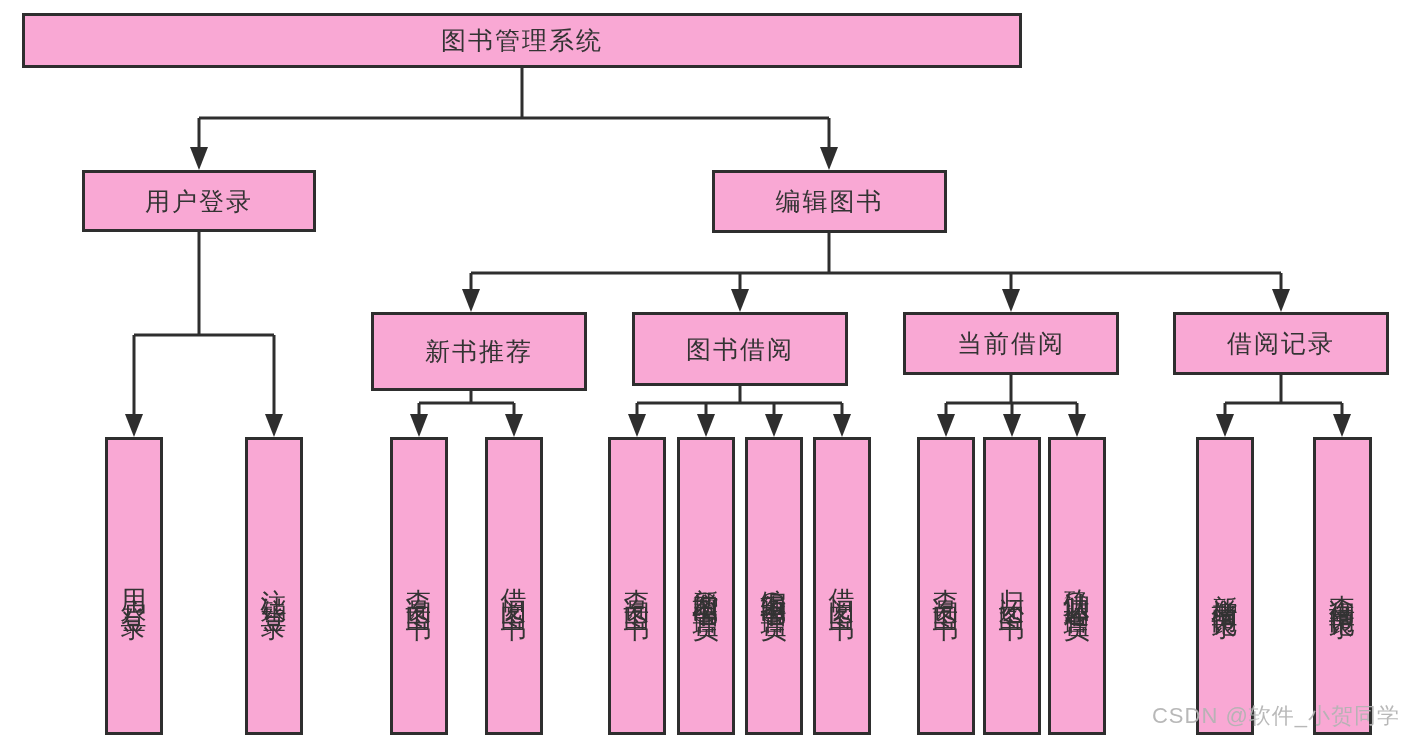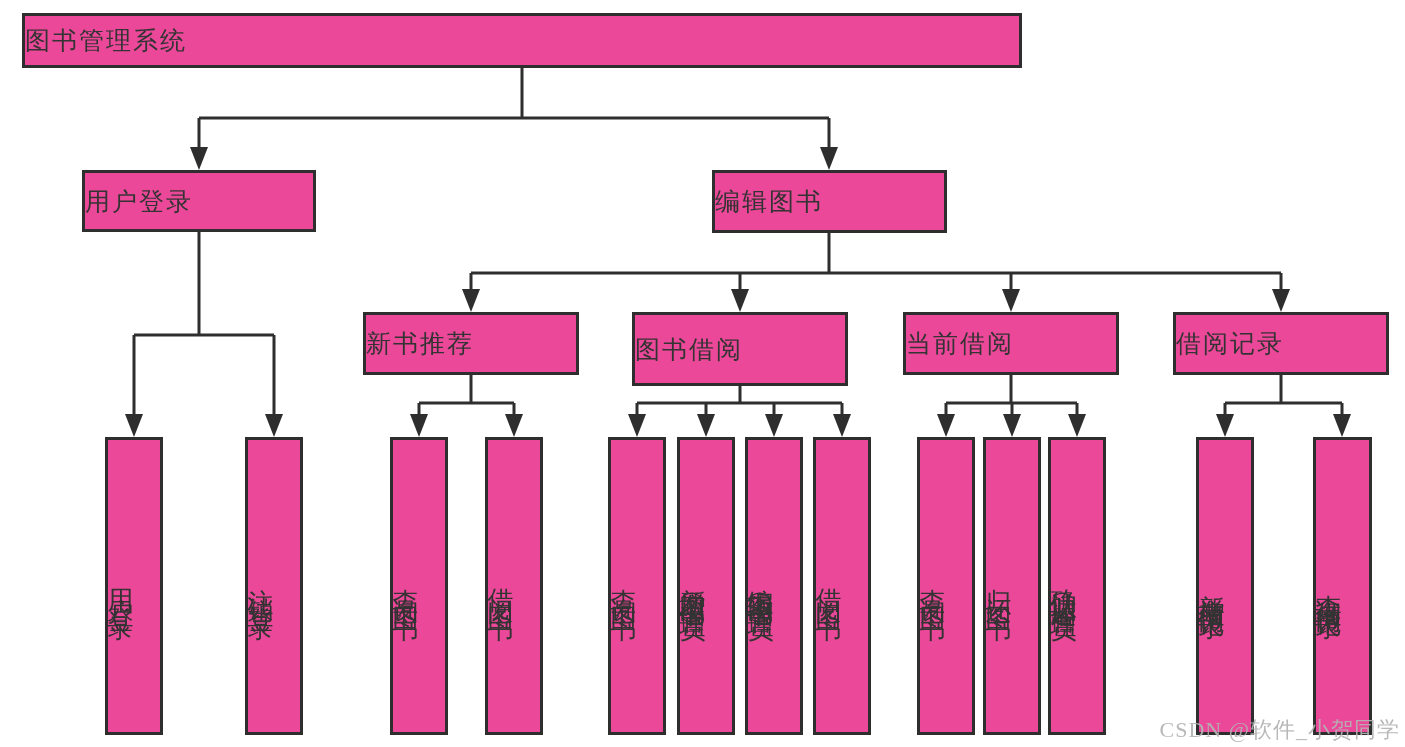--- a/index.html
+++ b/index.html
@@ -9,23 +9,24 @@
     height: 747px;
     background: #ffffff;
     overflow: hidden;
     font-family: "Liberation Sans", sans-serif;
   }
   .connectors { position: absolute; left: 0; top: 0; z-index: 1; }
   .node {
     position: absolute;
     box-sizing: border-box;
     border: 3px solid #2e2e2e;
-    background: #ec4899;
+    background: #f9a8d4;
     display: flex;
     align-items: center;
+    justify-content: center;
     color: #333333;
     z-index: 2;
   }
   .hlabel {
     font-size: 25px;
     letter-spacing: 2px;
     white-space: nowrap;
     color: #333333;
   }
   .vtext {
@@ -34,28 +35,27 @@
     font-size: 26px;
     line-height: 1.0;
     letter-spacing: 9px;
     color: #333333;
     white-space: nowrap;
   }
   .vtext.tight { letter-spacing: 4px; }
   .watermark {
     position: absolute;
     right: 5px;
-    bottom: 2px;
+    bottom: 16px;
     font-size: 22px;
     letter-spacing: 1px;
     color: #b3b3b3;
     opacity: 0.92;
     white-space: nowrap;
     z-index: 5;
-    font-family: Liberation Serif, serif;
   }
 </style>
 </head>
 <body>
 
 <div class="stage">
 
   <svg class="connectors" width="1405" height="747" viewBox="0 0 1405 747" aria-hidden="true">
     <path fill="none" stroke="#2e2e2e" stroke-width="3" d="
       M522 68 V118 M199 118 H829 M199 118 V152 M829 118 V152
@@ -92,21 +92,21 @@
     <span class="hlabel">图书管理系统</span>
   </div>
 
   <div class="node" style="left:82px; top:170px; width:234px; height:62px;">
     <span class="hlabel">用户登录</span>
   </div>
   <div class="node" style="left:712px; top:170px; width:235px; height:63px;">
     <span class="hlabel">编辑图书</span>
   </div>
 
-  <div class="node" style="left:363px; top:312px; width:216px; height:63px;">
+  <div class="node" style="left:371px; top:312px; width:216px; height:79px;">
     <span class="hlabel">新书推荐</span>
   </div>
   <div class="node" style="left:632px; top:312px; width:216px; height:74px;">
     <span class="hlabel">图书借阅</span>
   </div>
   <div class="node" style="left:903px; top:312px; width:216px; height:63px;">
     <span class="hlabel">当前借阅</span>
   </div>
   <div class="node" style="left:1173px; top:312px; width:216px; height:63px;font-family:Liberation Serif, serif;">
     <span class="hlabel">借阅记录</span>

